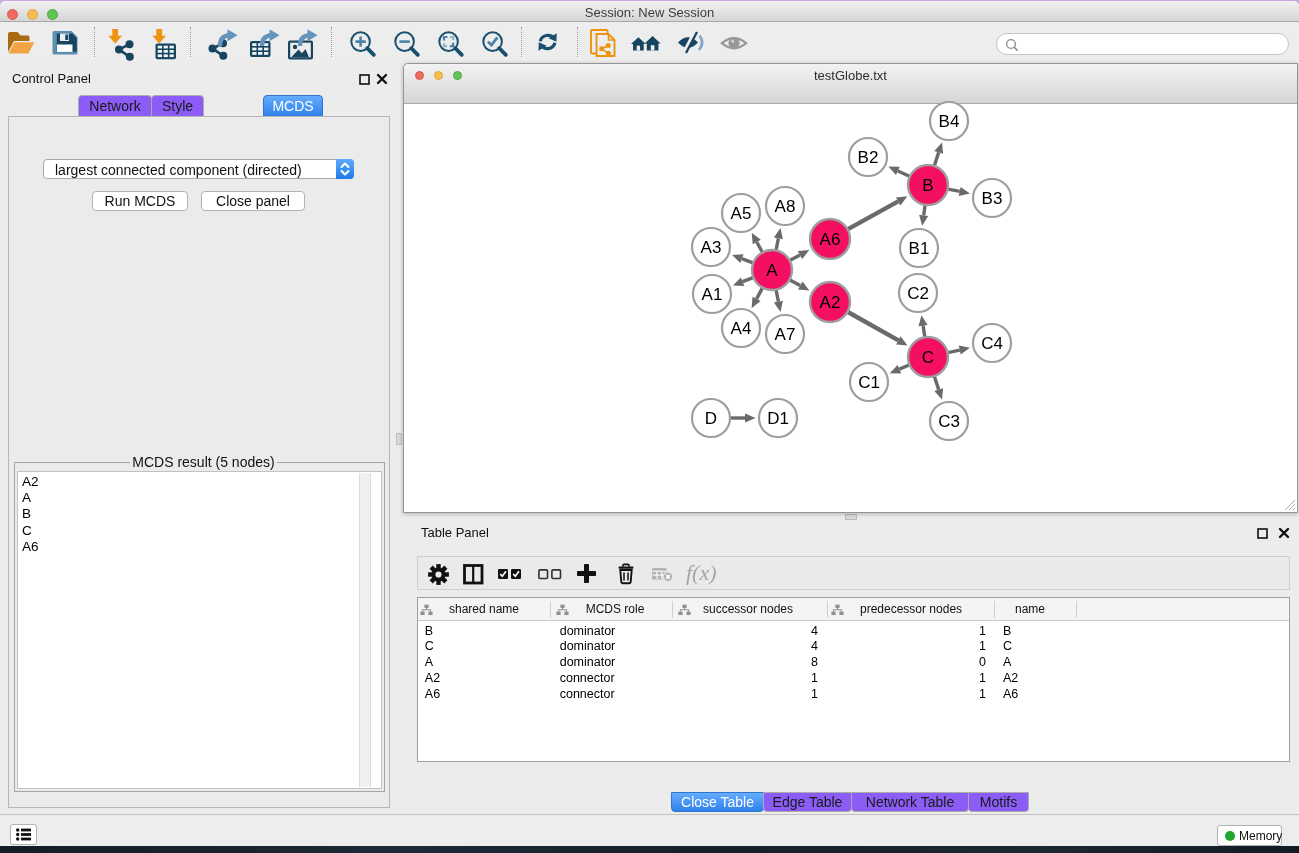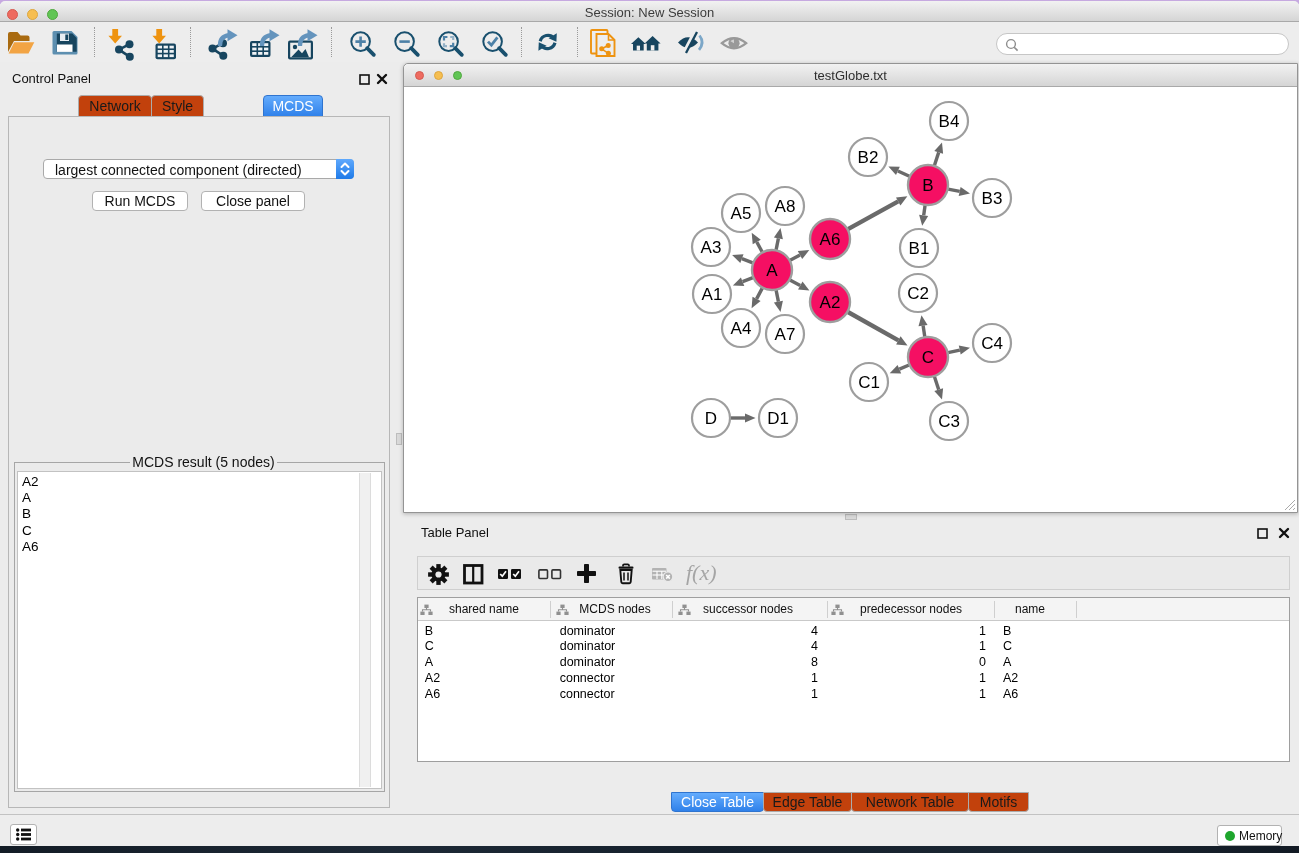--- a/index.html
+++ b/index.html
@@ -1,21 +1,21 @@
 <!DOCTYPE html>
 <html><head>
 <meta charset="utf-8">
 <style>
 * { margin:0; padding:0; box-sizing:border-box; }
 html,body { width:1299px; height:853px; overflow:hidden; }
 body { font-family:"Liberation Sans", sans-serif; background:#ececec; position:relative; }
 .abs { position:absolute; }
 .titlebar { background:linear-gradient(#f2f2f2,#d5d5d5); border-bottom:1px solid #a9a9a9; }
 .light { border-radius:50%; position:absolute; }
-.tab { position:absolute; background:#c2410c; border:1px solid #acacac; color:#1a1a1a; font-size:14px; text-align:center; }
+.tab { position:absolute; background:#8b5cf6; border:1px solid #acacac; color:#1a1a1a; font-size:14px; text-align:center; }
 .tabsel { background:linear-gradient(#64acfd,#2f81ea); color:#fff; border-color:#2f74cf; }
 .btn { position:absolute; background:#fff; border:1px solid #b2b2b2; border-radius:4px; font-size:14px; color:#111; text-align:center; }
 svg { display:block; position:absolute; overflow:visible; }
 .hdrcell { position:absolute; top:0; height:22px; font-size:12px; color:#111; text-align:center; line-height:23px; white-space:nowrap; }
 .cell { position:absolute; font-size:12.5px; color:#000; }
 </style>
 </head>
 <body>
 <div class="abs" style="left:0;top:0;width:1299px;height:4px;background:#c6a9e0;"></div>
 <div class="abs titlebar" style="left:0;top:1px;width:1299px;height:21px;border-radius:5px 5px 0 0;">
@@ -180,21 +180,21 @@
     <legend style="font-size:14px;color:#111;margin-left:4px;padding:0 2px;text-align:center;">MCDS result (5 nodes)</legend>
     <div style="position:absolute;left:2px;top:1px;right:2px;bottom:2px;background:#fff;border:1px solid #c2c2c2;">
       <div style="padding:2px 0 0 4px;font-size:13.5px;line-height:16.2px;color:#000;">A2<br>A<br>B<br>C<br>A6</div>
       <div style="position:absolute;right:10px;top:1px;bottom:1px;width:12px;background:#f0f0f0;border-left:1px solid #dcdcdc;border-right:1px solid #dcdcdc;"></div>
     </div>
   </fieldset>
 </div>
 <div class="abs" style="left:396px;top:433px;width:6px;height:12px;background:#d9d9d9;border:1px solid #bdbdbd;"></div>
 <div class="abs" style="left:845px;top:514px;width:12px;height:6px;background:#d9d9d9;border:1px solid #bdbdbd;"></div>
 <div class="abs" style="left:403px;top:63px;width:895px;height:450px;border:1px solid #949494;border-radius:5px 0 0 0;background:#fff;box-shadow:0 1px 4px rgba(0,0,0,0.25);">
-  <div class="titlebar" style="position:absolute;left:0;top:0;width:100%;height:23px;border-radius:5px 0 0 0;">
+  <div class="titlebar" style="position:absolute;left:0;top:0;width:100%;height:40px;border-radius:5px 0 0 0;">
     <div class="light" style="left:10.5px;top:6.5px;width:9px;height:9px;background:#ee6b60;border:1px solid #d55a50;"></div>
     <div class="light" style="left:29.5px;top:6.5px;width:9px;height:9px;background:#f6be50;border:1px solid #dda63e;"></div>
     <div class="light" style="left:48.5px;top:6.5px;width:9px;height:9px;background:#61c555;border:1px solid #50a73f;"></div>
     <div style="text-align:center;font-size:13px;color:#2e2e2e;padding-top:4px;">testGlobe.txt</div>
   </div>
   <svg width="893" height="426" style="left:0;top:22px;">
   <line x1="358.2" y1="166.0" x2="352.8" y2="156.0" stroke="#6a6a6a" stroke-width="3.4"></line>
 <polygon points="347.7,146.8 356.8,153.8 348.7,158.2" fill="#6a6a6a"></polygon>
 <line x1="372.1" y1="163.9" x2="374.4" y2="152.3" stroke="#6a6a6a" stroke-width="3.4"></line>
 <polygon points="376.5,142.0 378.9,153.3 369.9,151.4" fill="#6a6a6a"></polygon>
@@ -351,21 +351,21 @@
           <rect x="8.4" y="7.6" width="4.2" height="3.4" fill="#909090"></rect>
           <path d="M6.5,4 V5.8 M2.5,7.6 V5.8 H10.5 V7.6" fill="none" stroke="#909090" stroke-width="1.1"></path>
         </svg>
 <div class="hdrcell" style="left:16px;width:100px;">shared name</div>
 <svg width="13" height="12" style="left:138px;top:6px;">
           <rect x="4.4" y="0.6" width="4.2" height="3.4" fill="#909090"></rect>
           <rect x="0.4" y="7.6" width="4.2" height="3.4" fill="#909090"></rect>
           <rect x="8.4" y="7.6" width="4.2" height="3.4" fill="#909090"></rect>
           <path d="M6.5,4 V5.8 M2.5,7.6 V5.8 H10.5 V7.6" fill="none" stroke="#909090" stroke-width="1.1"></path>
         </svg>
-<div class="hdrcell" style="left:147px;width:100px;">MCDS nodes</div>
+<div class="hdrcell" style="left:147px;width:100px;">MCDS role</div>
 <svg width="13" height="12" style="left:260px;top:6px;">
           <rect x="4.4" y="0.6" width="4.2" height="3.4" fill="#909090"></rect>
           <rect x="0.4" y="7.6" width="4.2" height="3.4" fill="#909090"></rect>
           <rect x="8.4" y="7.6" width="4.2" height="3.4" fill="#909090"></rect>
           <path d="M6.5,4 V5.8 M2.5,7.6 V5.8 H10.5 V7.6" fill="none" stroke="#909090" stroke-width="1.1"></path>
         </svg>
 <div class="hdrcell" style="left:280px;width:100px;">successor nodes</div>
 <svg width="13" height="12" style="left:413px;top:6px;">
           <rect x="4.4" y="0.6" width="4.2" height="3.4" fill="#909090"></rect>
           <rect x="0.4" y="7.6" width="4.2" height="3.4" fill="#909090"></rect>

